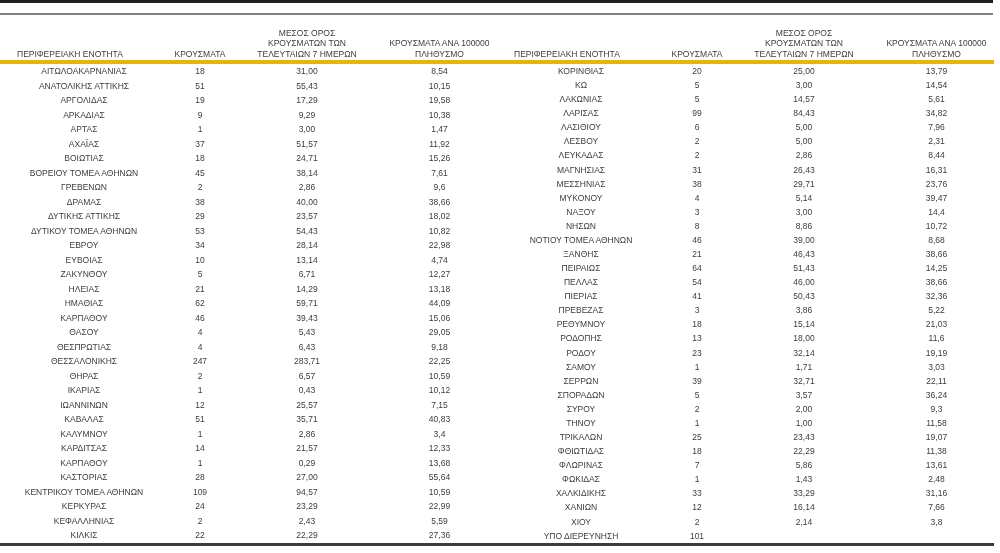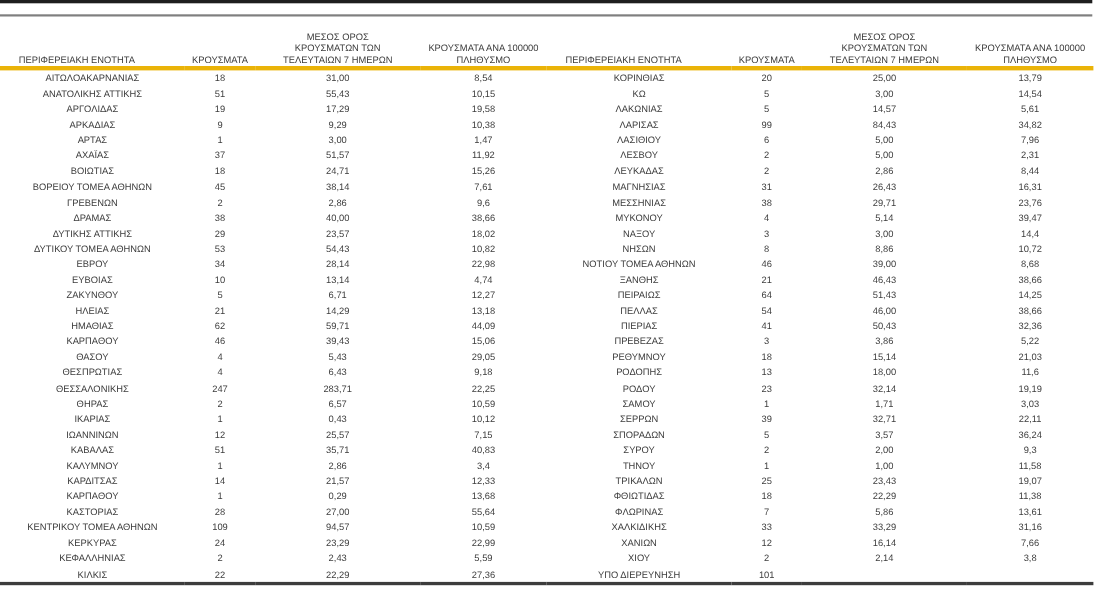--- a/index.html
+++ b/index.html
@@ -465,20 +465,26 @@
     <td>22,29</td>
     <td>11,38</td>
   </tr>
         <tr>
     <td>ΦΛΩΡΙΝΑΣ</td>
     <td>7</td>
     <td>5,86</td>
     <td>13,61</td>
   </tr>
         <tr>
+    <td>ΦΩΚΙΔΑΣ</td>
+    <td>1</td>
+    <td>1,43</td>
+    <td>2,48</td>
+  </tr>
+        <tr>
     <td>ΧΑΛΚΙΔΙΚΗΣ</td>
     <td>33</td>
     <td>33,29</td>
     <td>31,16</td>
   </tr>
         <tr>
     <td>ΧΑΝΙΩΝ</td>
     <td>12</td>
     <td>16,14</td>
     <td>7,66</td>

